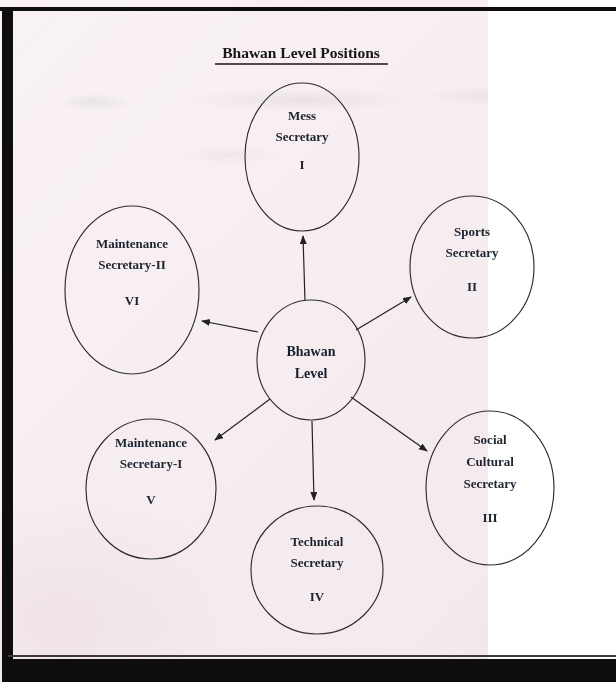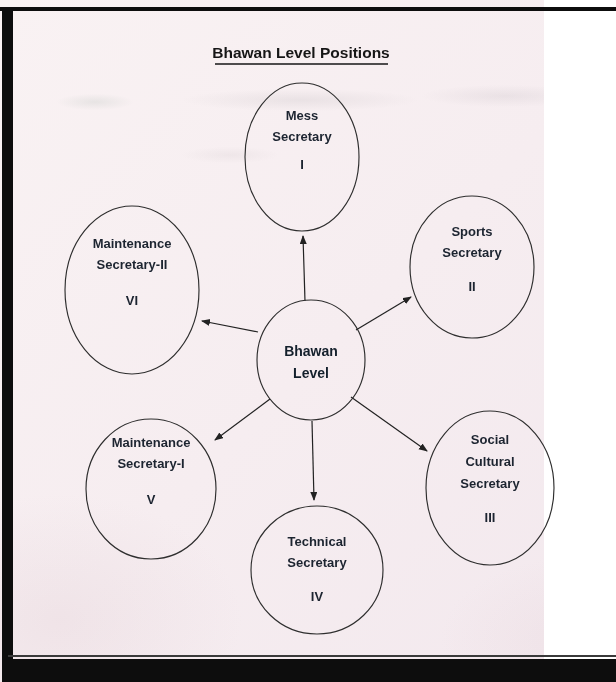--- a/index.html
+++ b/index.html
@@ -4,22 +4,23 @@
 <style>
   * { margin: 0; padding: 0; box-sizing: border-box; }
   html, body {
     width: 616px; height: 682px;
     font-family: "Liberation Sans", sans-serif;
     background: #ffffff;
     overflow: hidden;
   }
   .page {
     position: relative;
-    width: 544px; height: 682px;
+    width: 488px; height: 682px;
     background: linear-gradient(135deg, #f9f2f3 0%, #f6edf0 55%, #f3e9ee 100%);
+    font-family: Liberation Serif, serif;
   }
   
   .scan-texture {
     position: absolute; inset: 0;
     pointer-events: none;
     background-image:
       radial-gradient(ellipse 170px 16px at 300px 100px, rgba(150,145,150,0.14), transparent 70%),
       radial-gradient(ellipse 55px 12px at 95px 102px, rgba(140,160,150,0.16), transparent 70%),
       radial-gradient(ellipse 120px 16px at 505px 96px, rgba(150,142,152,0.13), transparent 70%),
       radial-gradient(ellipse 70px 12px at 230px 155px, rgba(160,150,155,0.10), transparent 70%),

